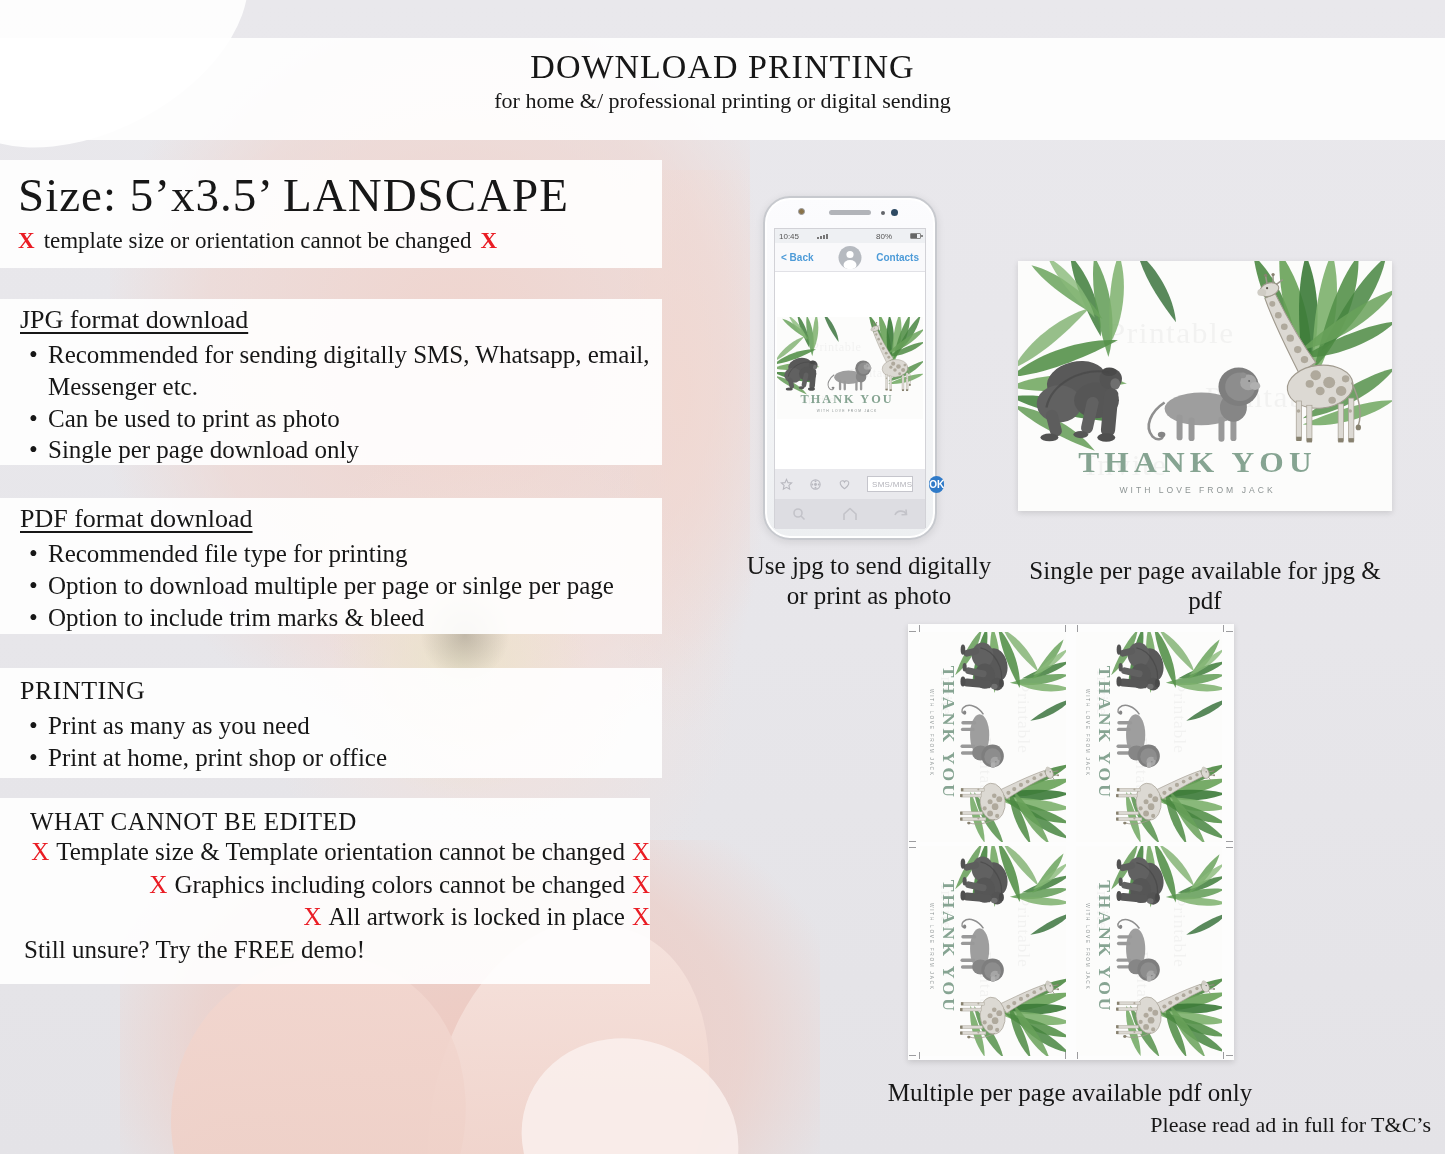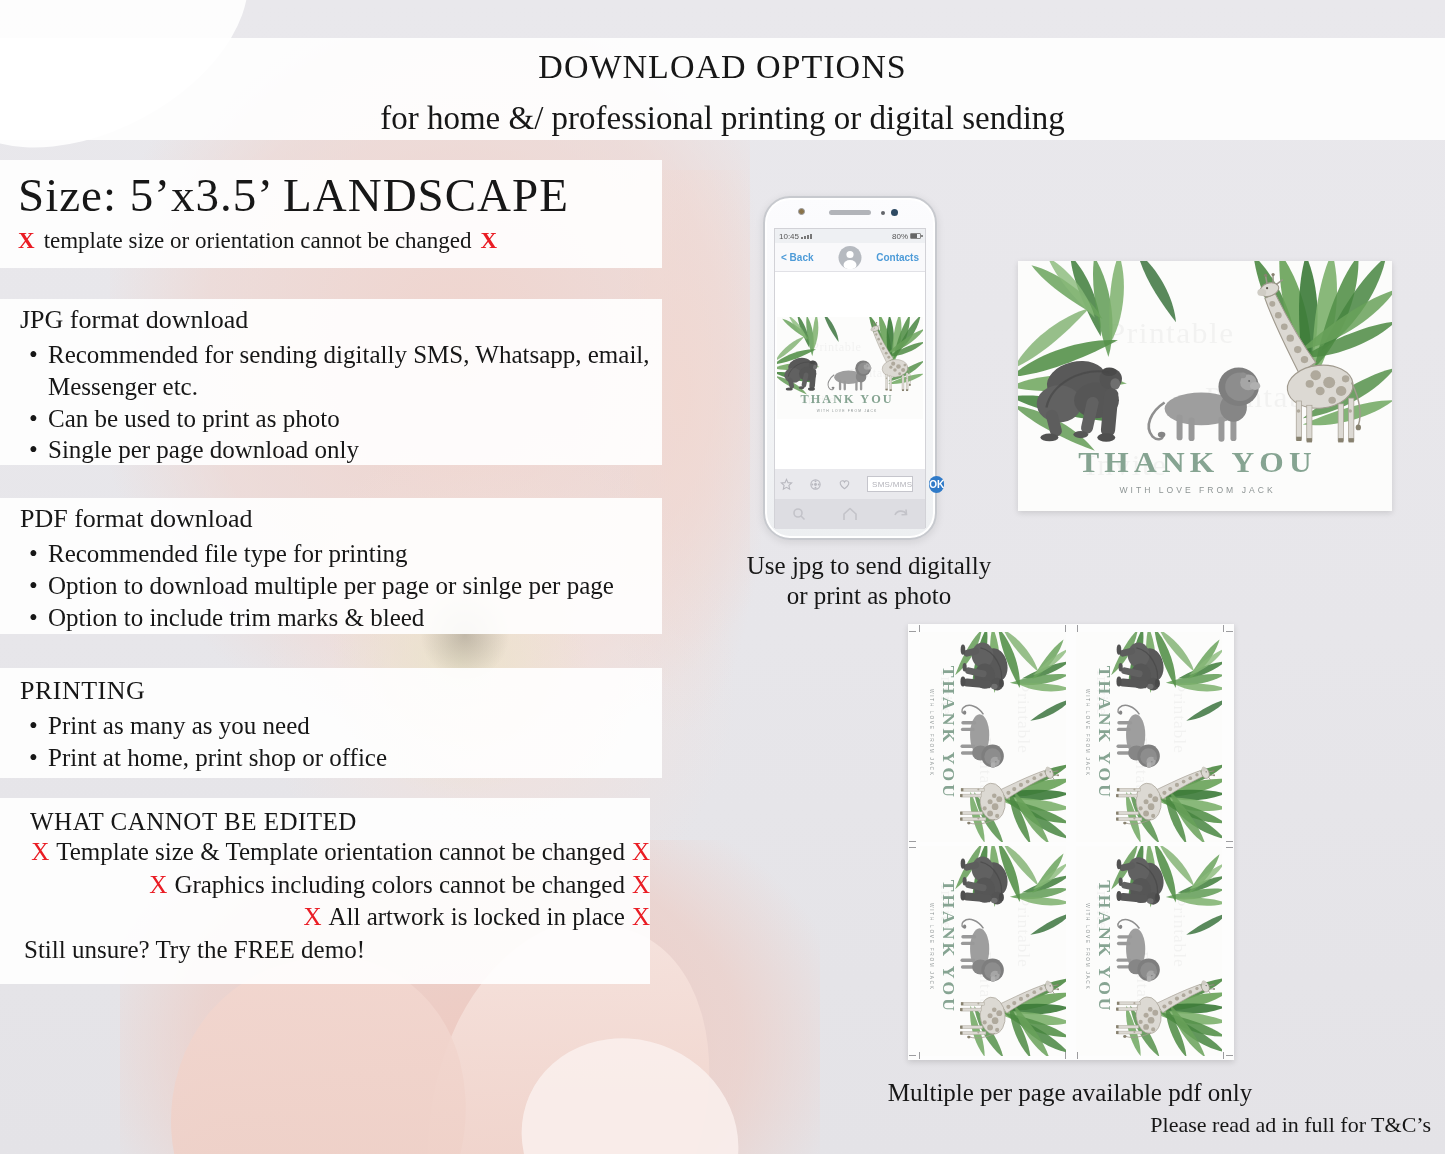--- a/index.html
+++ b/index.html
@@ -35,28 +35,28 @@
   
   .band { position:absolute; background:rgba(255,255,255,.9); }
   .band-header { left:0; right:0; top:38px; height:102px; text-align:center; }
   .band-size   { left:0; top:160px;  width:662px; height:108px; padding:10px 0 0 18px; }
   .band-jpg    { left:0; top:299px;  width:662px; height:166px; padding:6px 0 0 20px; }
   .band-pdf    { left:0; top:498px;  width:662px; height:136px; padding:6px 0 0 20px; }
   .band-print  { left:0; top:668px;  width:662px; height:110px; padding:8px 0 0 20px; }
   .band-noedit { left:0; top:798px;  width:650px; height:186px; padding:10px 0 0 24px; }
 
   .h-title { font-size:34px; letter-spacing:1px; padding-top:10px; }
-  .h-sub   { font-size:33px; margin-top:14px; }
+  .h-sub   { font-size:22px; margin-top:2px; }
 
   .size-heading { font-size:47px; letter-spacing:1px; line-height:1.1; }
   .xline { font-size:23px; margin-top:6px; }
   .x { color:#ea1c24; font-weight:700; }
   .x-lead { margin-right:9px; } .x-trail { margin-left:9px; }
 
-  .sec-heading { font-size:26px; display:inline-block; text-underline-offset:4px; }
+  .sec-heading { font-size:26px; display:inline-block; text-decoration:underline; text-underline-offset:4px; }
   .sec-heading.nounder { text-decoration:none; letter-spacing:.5px; }
   ul.blist { list-style:none; margin-top:4px; }
   ul.blist li { position:relative; font-size:25px; line-height:1.27; padding-left:28px; white-space:pre-line; }
   ul.blist li::before { content:"\2022"; position:absolute; left:9px; top:0; }
 
   .noedit-heading { font-size:25px; letter-spacing:.5px; padding-left:6px; }
   .noedit-line { font-size:25px; line-height:1.3;text-align:right; }
   .noedit-line .x { font-weight:400; }
   .noedit-line .x-lead { margin-right:7px; } .noedit-line .x-trail { margin-left:7px; }
   .noedit-footer { font-size:25px; line-height:1.3; }
@@ -72,21 +72,21 @@
   .phone { position:absolute; left:763px; top:196px; width:174px; height:344px; border-radius:27px;
            background:linear-gradient(180deg,#fcfcfe,#edeff1); border:2px solid #c7c9ce;
            box-shadow:inset 0 0 0 2px #ffffff, 0 2px 8px rgba(0,0,0,.10); font-family:"Liberation Sans",sans-serif; }
   .ph-cam { position:absolute; left:33px; top:10px; width:7px; height:7px; border-radius:50%; background:#8a7348; border:1px solid #9b9b9f; }
   .ph-speaker { position:absolute; left:64px; top:12px; width:42px; height:5px; border-radius:3px; background:#b2b4b9; }
   .ph-dot1 { position:absolute; left:116px; top:13px; width:4px; height:4px; border-radius:50%; background:#63656a; }
   .ph-dot2 { position:absolute; left:126px; top:11px; width:7px; height:7px; border-radius:50%; background:#2e4a63; }
   .screen { position:absolute; left:9px; top:30px; width:152px; height:300px; background:#fff; border:1px solid #d2d2d7; }
   .st-bar { height:14px; background:#eef0f3; display:flex; align-items:center; justify-content:space-between; padding:0 4px;
             font-size:8px; color:#555; }
-  .st-left,.st-right { display:flex; align-items:center; gap:2px; }
+  .st-left,.st-right { display:flex; align-items:center; gap:18px; }
   .sig { display:flex; align-items:flex-end; gap:1px; }
   .sig b { display:block; width:2px; background:#777; }
   .batt { width:11px; height:6px; border:1px solid #888; border-radius:1px; position:relative; }
   .batt::after { content:""; position:absolute; left:0; top:0; bottom:0; width:70%; background:#666; }
   .batt::before { content:""; position:absolute; right:-3px; top:1px; width:2px; height:2px; background:#888; }
   .nav-bar { height:29px; background:#f9f9fb; border-bottom:1px solid #e1e1e6; display:flex; align-items:center;
              justify-content:space-between; padding:0 6px; font-size:10px; color:#4d9bd8; font-weight:700; position:relative; }
   .avatar { position:absolute; left:50%; top:3px; transform:translateX(-50%); width:23px; height:23px; border-radius:50%;
             background:#b6bac0; overflow:hidden; }
   .avatar svg { display:block; }
@@ -234,21 +234,21 @@
     <i class="leaf-yellow"></i>
       <i class="stem-dark"></i>
       <i class="petal-right"></i>
     <i class="bloom-bottom"></i>
       <i class="petal-b1"></i>
       <i class="petal-b2"></i>
       <i class="petal-b3"></i>
   </div>
 
   <header class="band band-header">
-    <div class="h-title">DOWNLOAD OPTIONS</div>
+    <div class="h-title">DOWNLOAD PRINTING</div>
     <div class="h-sub">for home &amp;/ professional printing or digital sending</div>
   </header>
 
   <section class="band band-size">
     <div class="size-heading">Size: 5’x3.5’ LANDSCAPE</div>
     <div class="xline">
       <span class="x x-lead">X</span><span>template size or orientation cannot be changed</span><span class="x x-trail">X</span>
     </div>
   </section>
 
@@ -364,20 +364,21 @@
   </div>
 
   <div class="caption cap-phone">Use jpg to send digitally
 or print as photo</div>
 
   <div class="single-card">
     <svg width="374" height="250" viewBox="0 0 500 350" preserveAspectRatio="none">
         <use href="#card-art"></use>
       </svg>
   </div>
+  <div class="caption cap-single">Single per page available for jpg &amp; pdf</div>
 
   <div class="sheet">
     <div class="mini-cell cell-1">
         <svg viewBox="0 0 500 350" preserveAspectRatio="none">
           <use href="#card-art"></use>
         </svg>
       </div>
     <div class="mini-cell cell-2">
         <svg viewBox="0 0 500 350" preserveAspectRatio="none">
           <use href="#card-art"></use>

